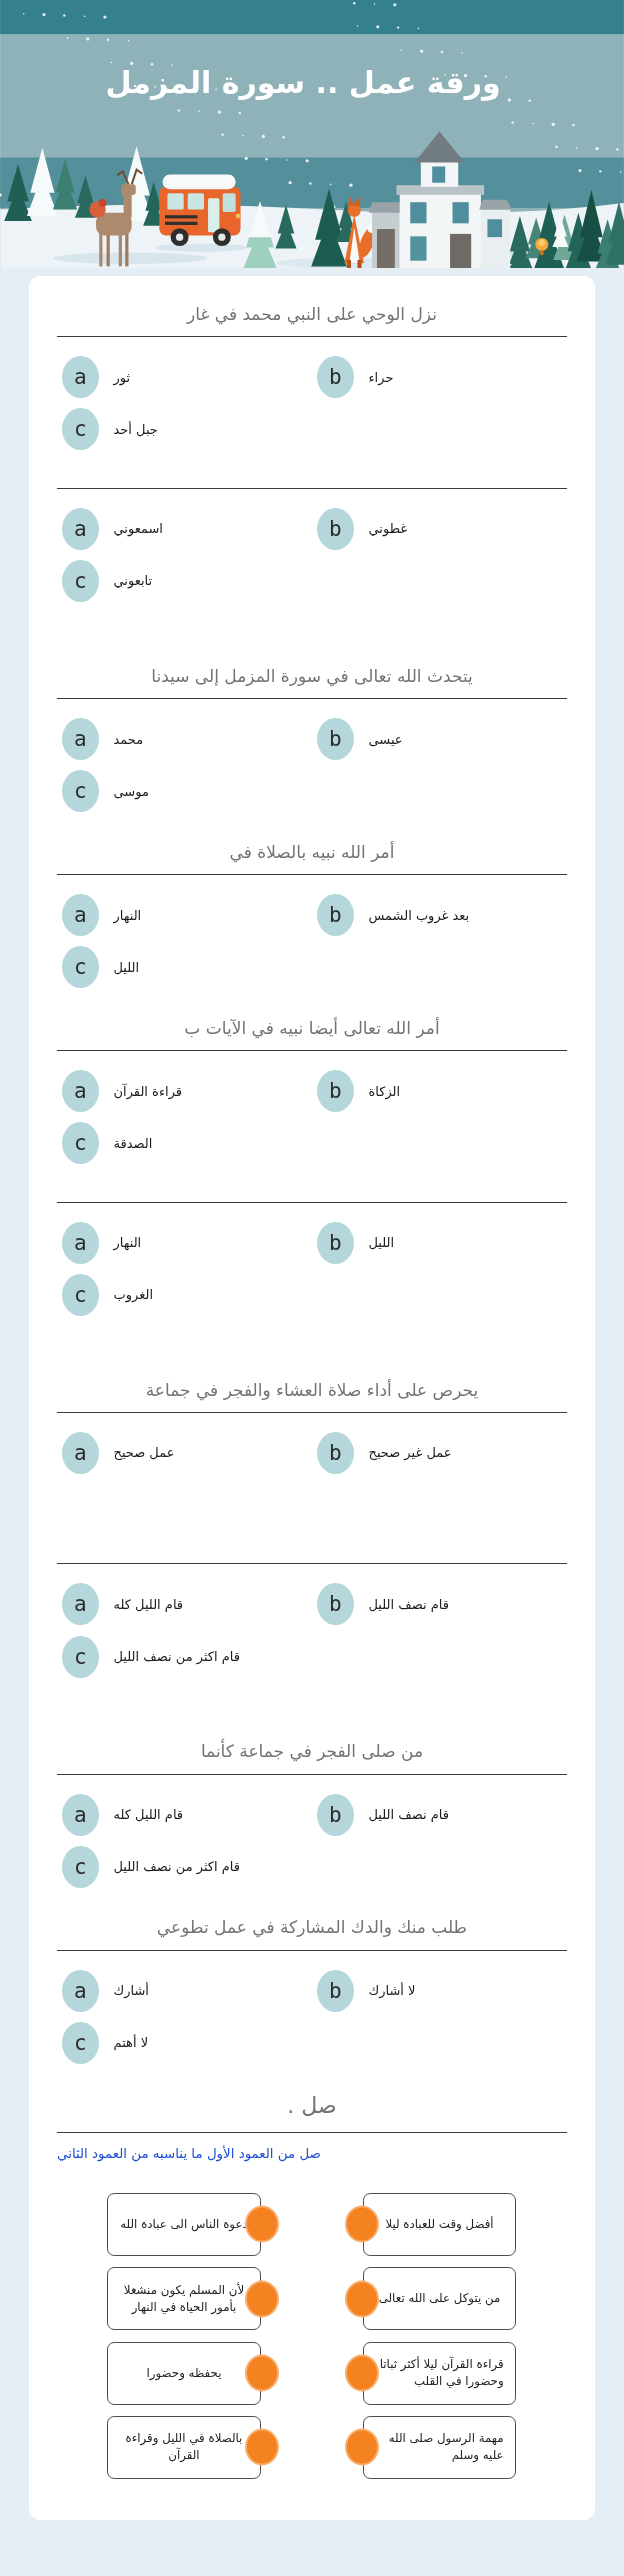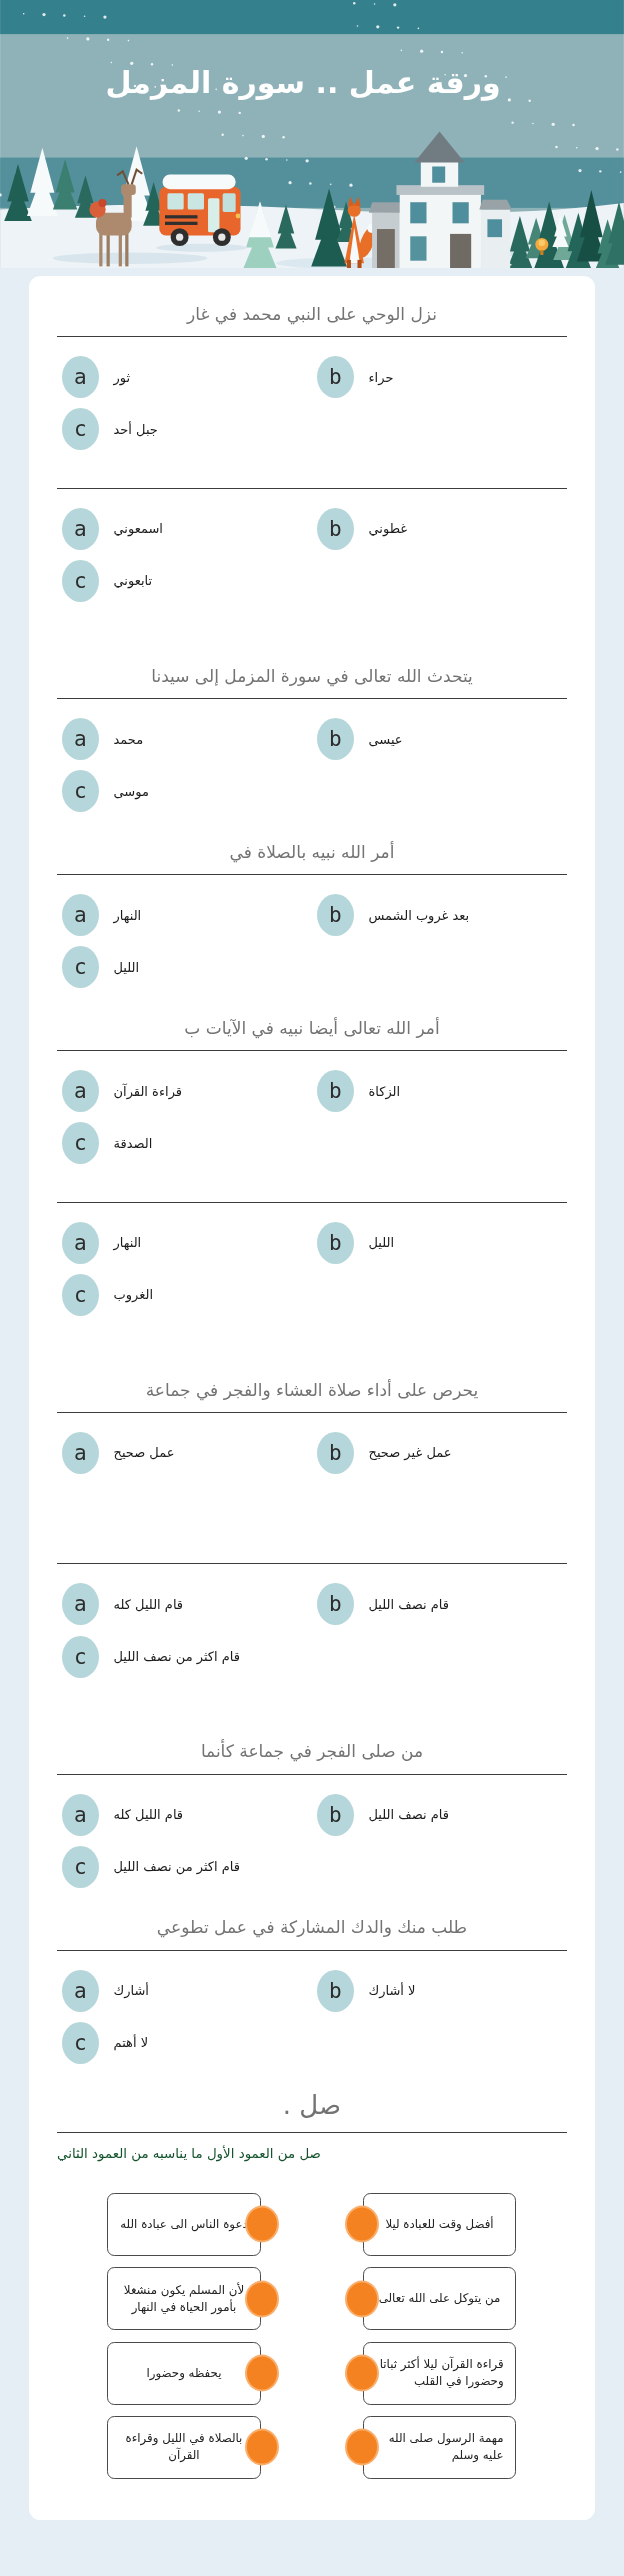--- a/index.html
+++ b/index.html
@@ -36,24 +36,24 @@
     background:#b5d6da; color:#2c2c2c;
     display:flex; align-items:center; justify-content:center;
     font-family:"DejaVu Sans Mono", monospace; font-size:21px;
     flex:0 0 auto;
   }
   .opt-label {
     margin-left:14.6px; font-size:13px; color:#1b1b1b;
     direction:rtl; text-align:right;
   }
   
-  .match-section .q-title { font-size:26px; line-height:29px; margin-top:0; }
+  .match-section .q-title { font-size:22px; line-height:29px; margin-top:0; }
   .match-section .q-line { margin-top:11.4px; }
   .match-instruction {
-    margin-top:11.4px; font-size:13.4px; line-height:19.5px; color:#14532d;
+    margin-top:11.4px; font-size:13.4px; line-height:19.5px; color:#1d4ed8;
     direction:rtl; text-align:left;
   }
   .match-grid { margin-top:29px; display:flex; flex-direction:column; row-gap:11.4px; }
   .match-row { display:flex; margin-left:50px; }
   .mbox {
     position:relative; width:154px; height:63px;
     border:1.1px solid #4a4a4a; border-radius:7.3px; background:#fff;
     display:flex; align-items:center; justify-content:center;
     padding:4.9px 11.4px; text-align:center;
     font-size:11.8px; line-height:1.45; color:#222; direction:rtl;

